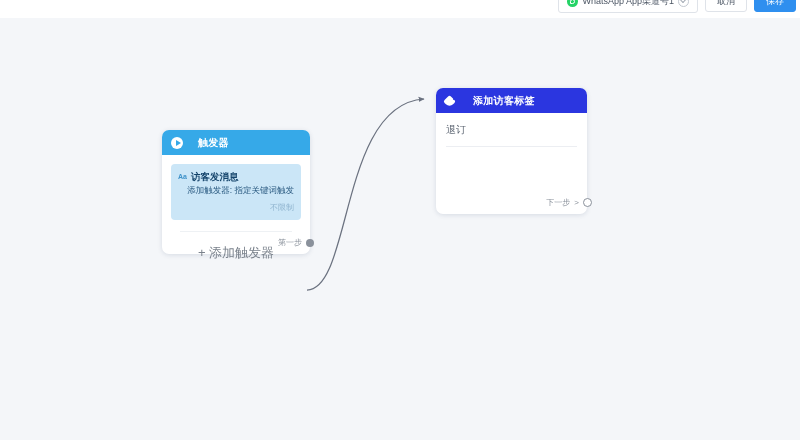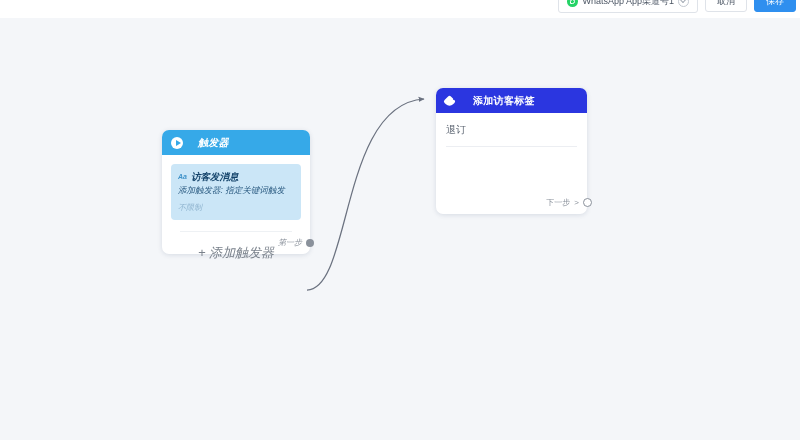--- a/index.html
+++ b/index.html
@@ -139,21 +139,20 @@
     color: #ffffff;
     font-weight: bold;
     letter-spacing: 0.3px;
   }
 
   
   #node-trigger {
     left: 162px; top: 112px;
     width: 148px;
     height: 124px;
-    font-style: italic;
   }
   #node-trigger .node-header { background: #36a9e8; }
   .play-icon {
     width: 12px; height: 12px;
     border-radius: 50%;
     background: #ffffff;
     position: relative;
     flex: 0 0 auto;
   }
   .play-icon::after {
@@ -163,21 +162,22 @@
     border-left: 5px solid #36a9e8;
     border-top: 3px solid transparent;
     border-bottom: 3px solid transparent;
   }
   .trigger-body {
     padding: 9px 9px 0 9px;
   }
   .cond-card {
     background: #cbe6f7;
     border-radius: 4px;
-    padding: 6px 20px 7px 7px;
+    padding: 6px 7px 7px 7px;
+    text-align: right;
   }
   .cond-row {
     display: flex;
     align-items: center;
     gap: 4px;
     line-height: 13px;
     white-space: nowrap;
   }
   .aa-badge {
     font-size: 7px;

